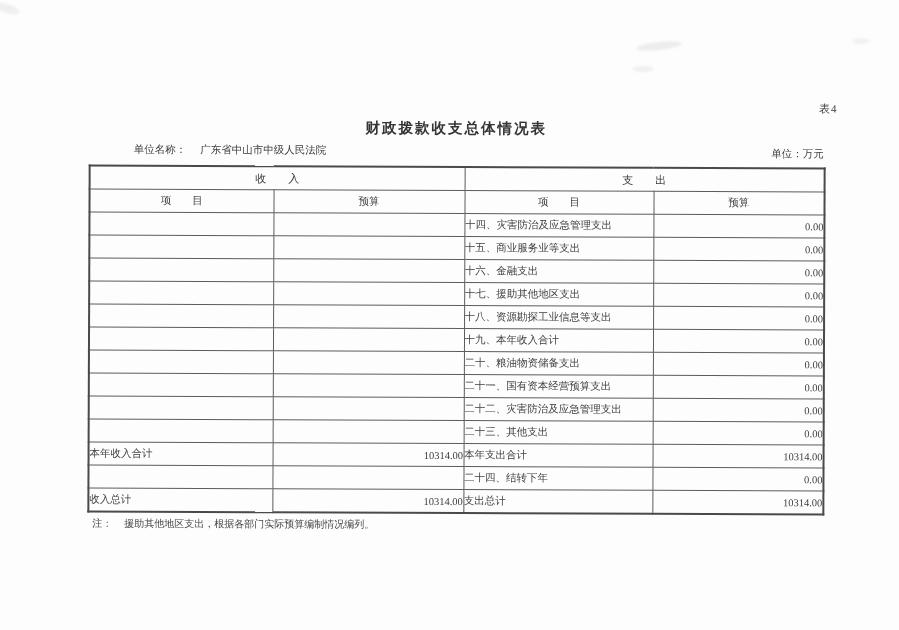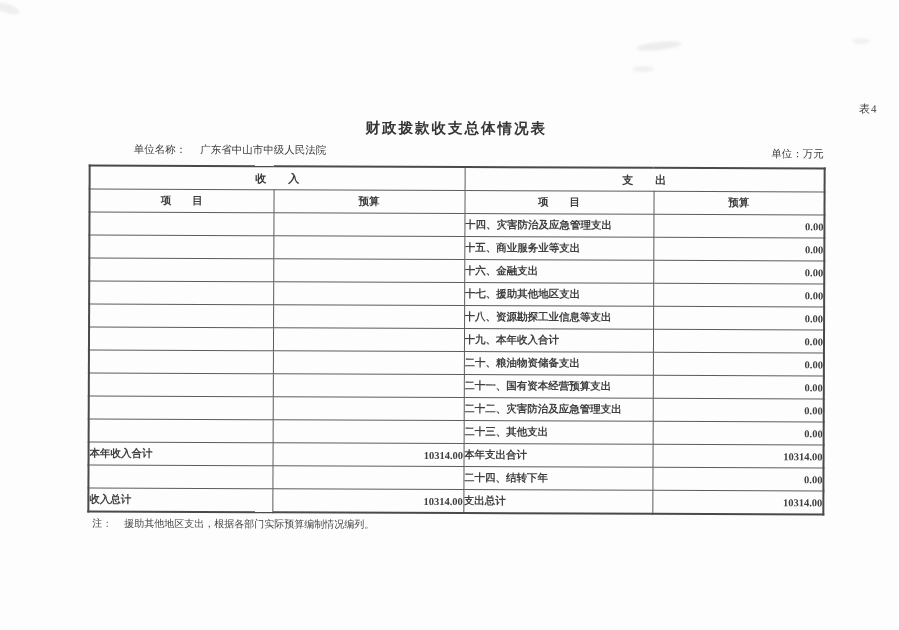--- a/index.html
+++ b/index.html
@@ -6,40 +6,40 @@
   .screen{
     position:relative;width:899px;height:630px;background:#fdfdfd;
     overflow:hidden;font-family:"Liberation Serif","DejaVu Serif",serif;
     color:#3d3d3d;
   }
   .tilt{
     position:absolute;left:0;top:0;width:899px;height:630px;
     transform:rotate(0.22deg);transform-origin:455px 340px;
   }
   .table-tag{
-    position:absolute;left:858px;top:100px;font-size:11px;letter-spacing:1px;
+    position:absolute;left:818px;top:100px;font-size:11px;letter-spacing:1px;
   }
   .doc-title{
     position:absolute;left:88px;top:119px;width:735px;text-align:center;
     font-size:14.5px;font-weight:bold;letter-spacing:2px;color:#353535;
   }
   .info-line{
     position:absolute;left:88px;top:144px;width:735px;font-size:10.5px;
   }
   .info-left{position:absolute;left:5px;top:0;margin-left:40px;}
   .info-left .gap{display:inline-block;width:14px;}
   .info-right{position:absolute;right:0;top:2px;}
   table.budget{
     position:absolute;left:88px;top:166px;width:735px;
     border-collapse:collapse;table-layout:fixed;
     font-size:10.5px;color:#404040;
   }
   table.budget td,table.budget th{
     border:1px solid #5c5c5c;height:22px;padding:0;
-    font-weight:bold;overflow:hidden;white-space:nowrap;
+    font-weight:normal;overflow:hidden;white-space:nowrap;
   }
   table.budget{border:2px solid #4a4a4a;}
   col.c1{width:184px;}col.c2{width:191px;}col.c3{width:189px;}col.c4{width:171px;}
   th.group{height:25px;text-align:center;font-size:11px;color:#3a3a3a;}
   th.sub{text-align:center;font-size:10.5px;}
   td.item{text-align:left;padding-left:7px;}
   td.num{text-align:right;padding-right:9px;}
   td.center{text-align:left;padding-left:0;}
   .note{
     position:absolute;left:93px;top:518px;font-size:10px;color:#444;

